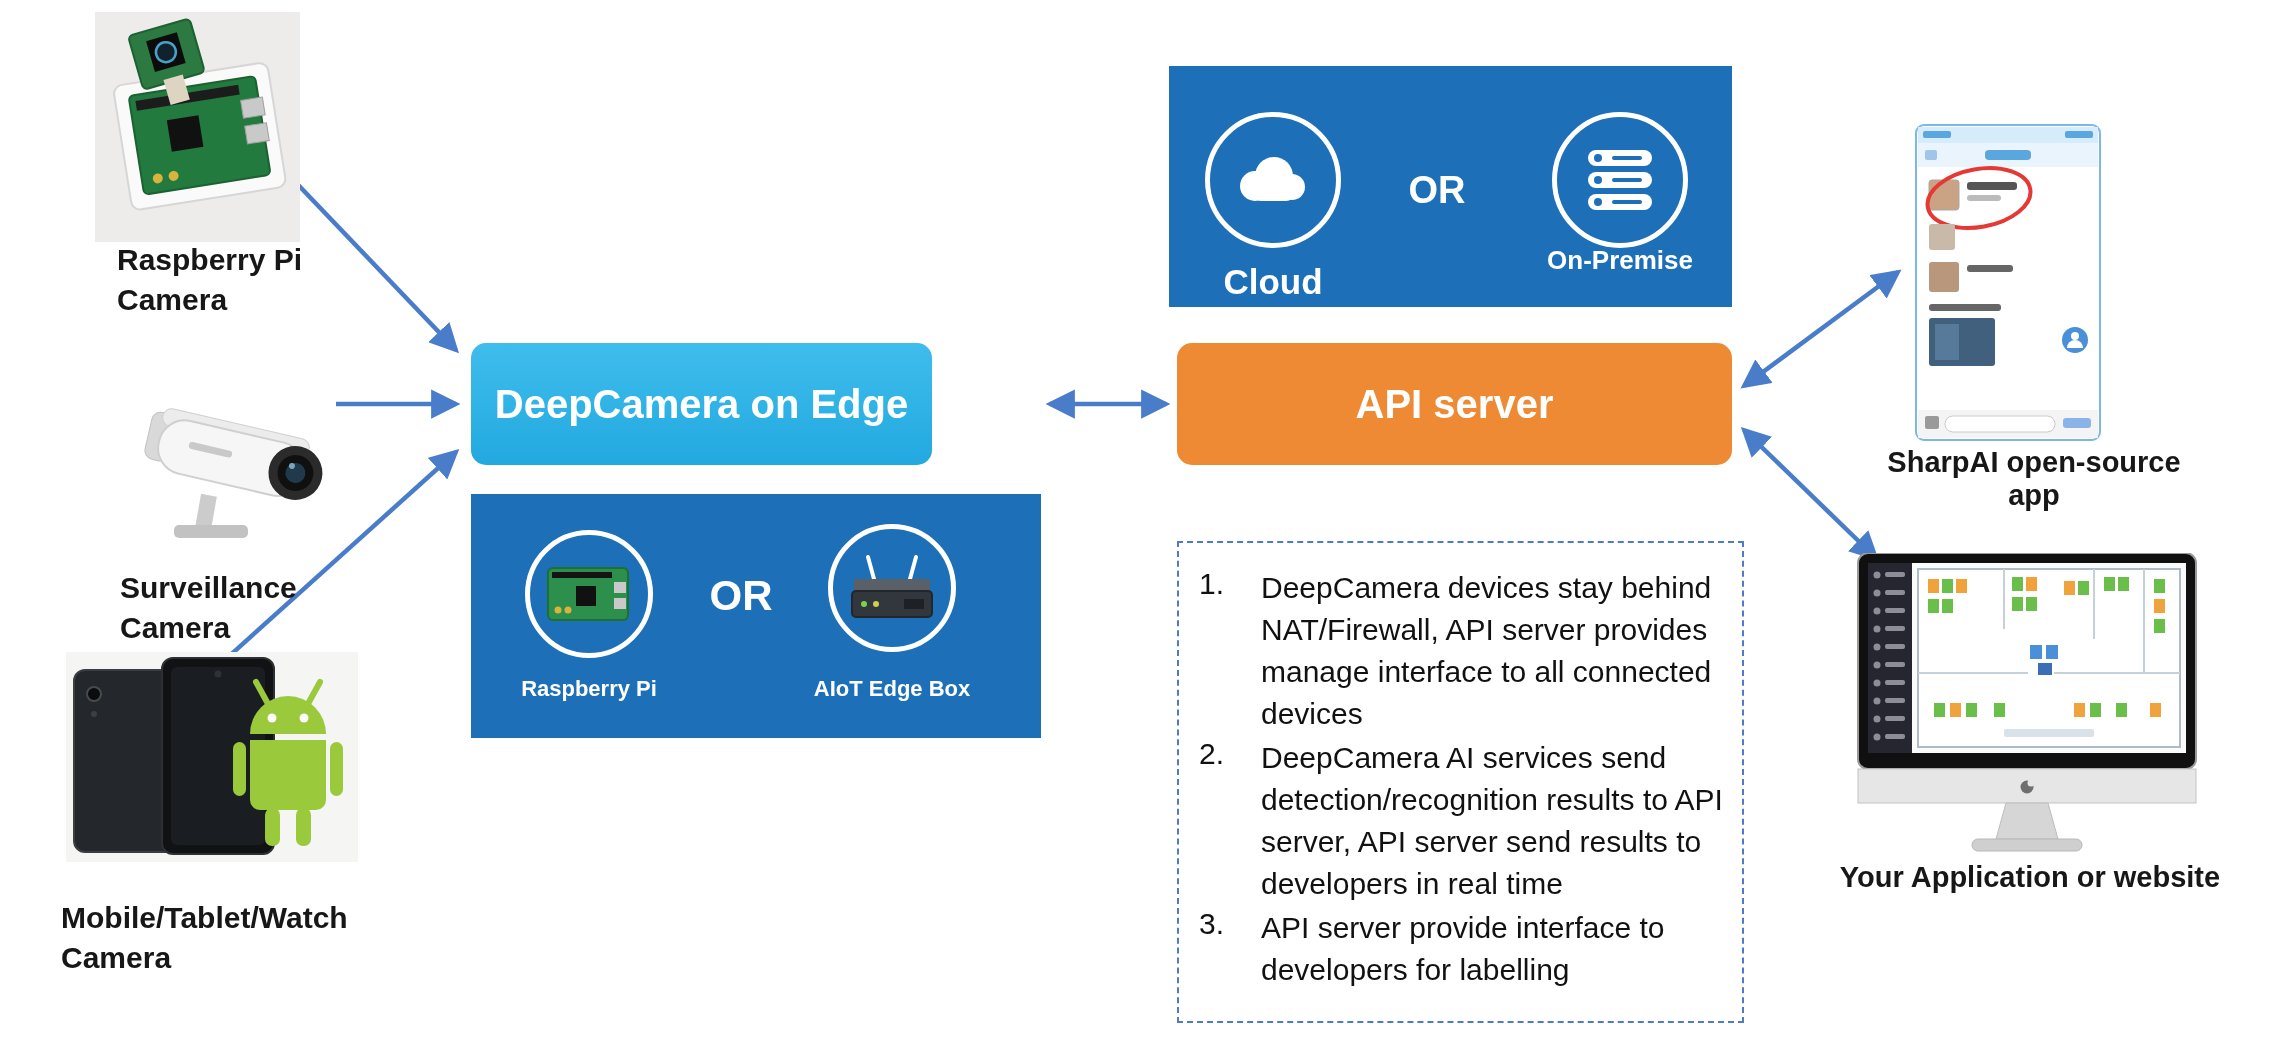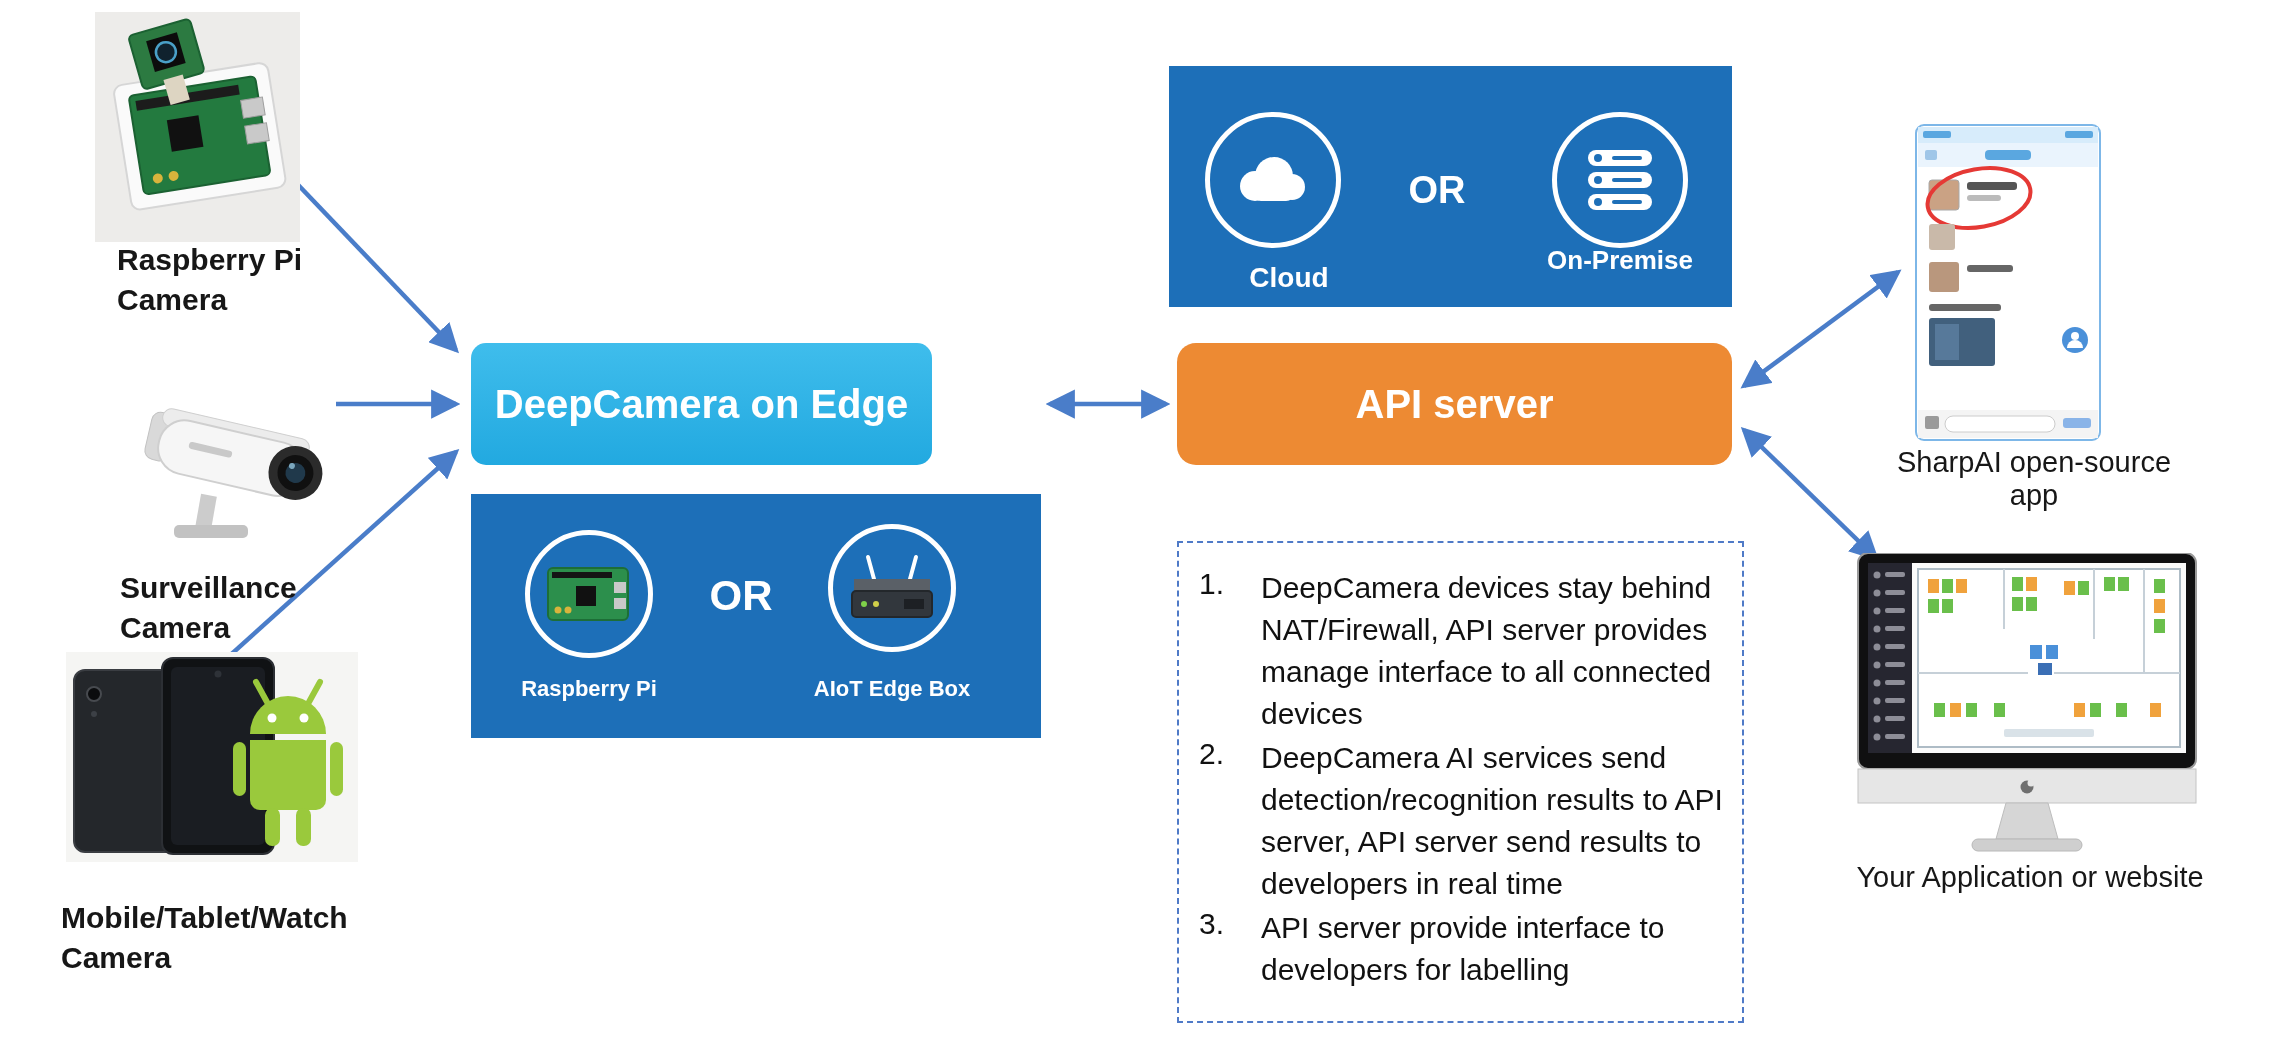--- a/index.html
+++ b/index.html
@@ -8,21 +8,21 @@
     position:relative; width:2292px; height:1062px; background:#ffffff;
     font-family:"Liberation Sans", sans-serif; overflow:hidden;
   }
   .abs { position:absolute; }
   .arrows { position:absolute; inset:0; pointer-events:none; }
 
   .device-label {
     font-size:30px; font-weight:600; color:#171717; line-height:1.33; white-space:pre-line;
   }
   .out-label {
-    font-size:29px; font-weight:400; color:#171717; text-align:center;
+    font-size:29px; font-weight:700; color:#171717; text-align:center;
   }
 
   .node-box {
     display:flex; align-items:center; justify-content:center;
     border-radius:15px; color:#ffffff; font-size:40px; font-weight:600;
   }
   .edge-box   { background:linear-gradient(180deg,#3fbdec 0%,#22a9e0 100%); }
   .api-box    { background:#ed8a33; }
 
   .blue-panel { background:#1d6fb8; position:absolute;padding-left:12px; }
@@ -182,25 +182,25 @@
           <circle cx="14" cy="10" r="4" fill="#1d6fb8"></circle>
           <circle cx="14" cy="32" r="4" fill="#1d6fb8"></circle>
           <circle cx="14" cy="54" r="4" fill="#1d6fb8"></circle>
           <rect x="28" y="8" width="30" height="4" rx="2" fill="#1d6fb8"></rect>
           <rect x="28" y="30" width="30" height="4" rx="2" fill="#1d6fb8"></rect>
           <rect x="28" y="52" width="30" height="4" rx="2" fill="#1d6fb8"></rect>
         </g>
       </svg>
     </div>
     <div class="or-label" style="left:268px; top:124px; font-size:38px;">OR</div>
-    <div class="ring-label" style="left:120px; top:196px; font-size:28px; font-weight:600;">Cloud</div>
+    <div class="ring-label" style="left:104px; top:196px; font-size:35px; font-weight:600;">Cloud</div>
     <div class="ring-label" style="left:451px; top:179px; font-size:26px; font-weight:600;">On-Premise</div>
   </div>
 
-  <div class="abs node-box api-box" style="left:1177px; top:343px; width:555px; height:122px;border-radius:19px;">
+  <div class="abs node-box api-box" style="left:1177px; top:343px; width:555px; height:122px;">
     <span>API server</span>
   </div>
 
   <div class="notes-panel" style="left:1177px; top:541px; width:567px; height:482px;">
     <div class="note-item">
       <span class="note-num">1.</span>
       <span class="note-text">DeepCamera devices stay behind NAT/Firewall, API server provides manage interface to all connected devices</span>
     </div>
     <div class="note-item">
       <span class="note-num">2.</span>

